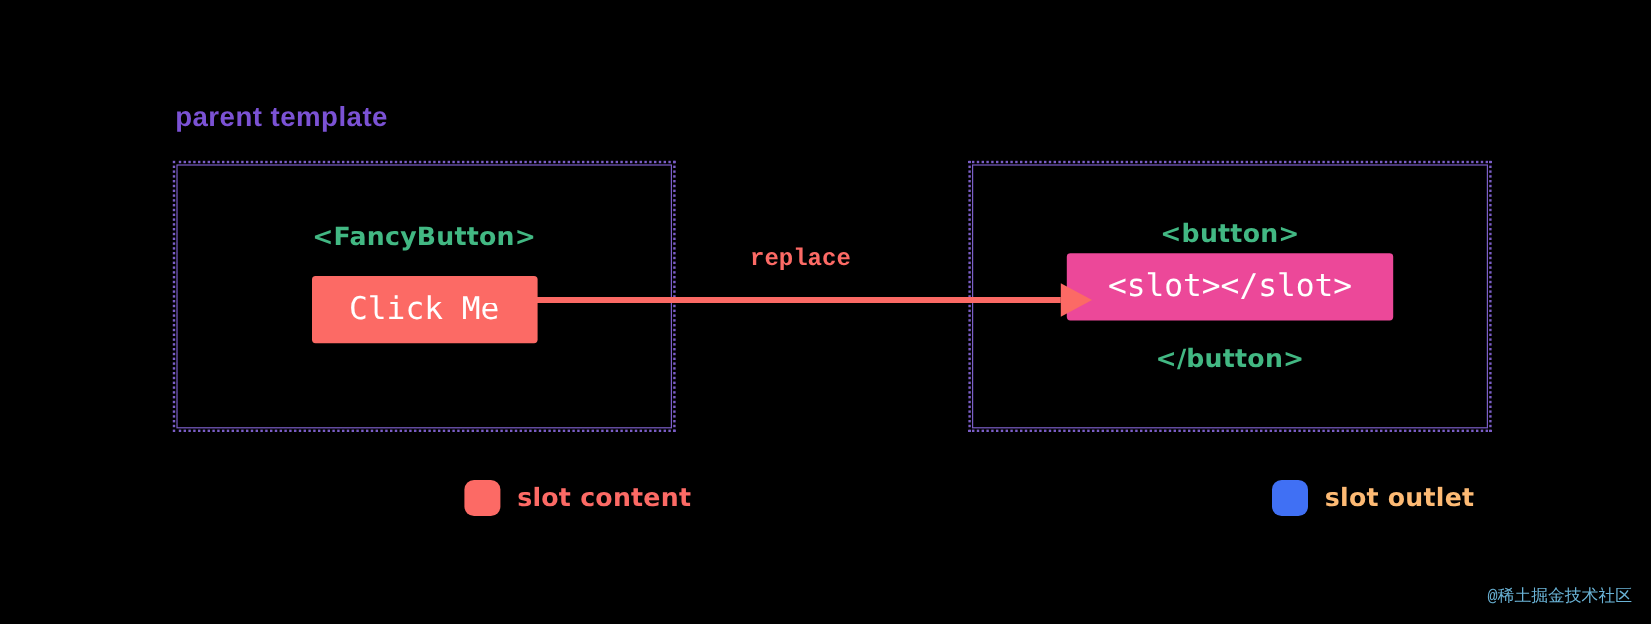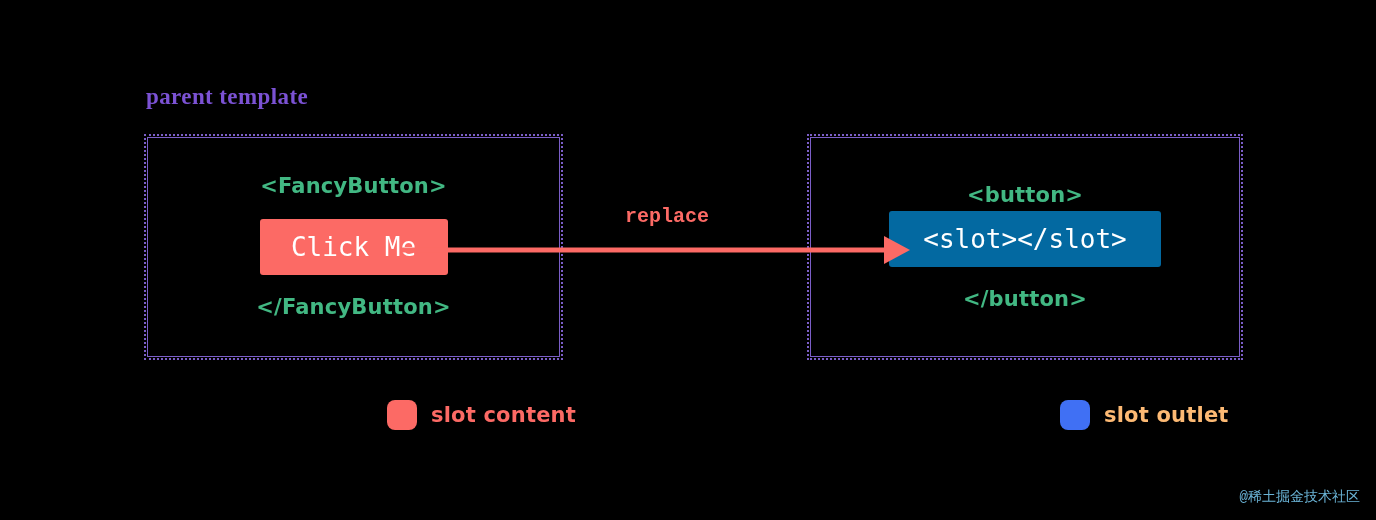--- a/index.html
+++ b/index.html
@@ -16,21 +16,21 @@
   }
 
   .stage {
     position: absolute;
     inset: 0;
   }
 
   
   .panel-title {
     position: absolute;
-    font-family: Liberation Serif, serif;
+    font-family: Liberation Sans, sans-serif;
     font-weight: 700;
     font-size: 23px;
     letter-spacing: 0.4px;
     color: #7B52D4;
     white-space: nowrap;
   }
   #title-left  { left: 146px; top: 84px; }
   #title-right { left: 810px; top: 84px; }
 
   
@@ -87,21 +87,21 @@
     box-sizing: border-box;
   }
   #chip-click {
     background: #FC6A65;
     width: 188px;
     height: 56px;
     border-radius: 3px;
     margin: 22px 0 22px 0;
   }
   #chip-slot {
-    background: #0369a1;
+    background: #ec4899;
     width: 272px;
     height: 56px;
     border-radius: 3px;
     margin: 5px 0 22px 0;
   }
 
   
   #arrow-svg {
     position: absolute;
     left: 400px;
@@ -162,21 +162,20 @@
 
 <div class="stage">
 
   <div class="panel-title" id="title-left">parent template</div>
 
 
   <div class="tpl-box" id="box-left">
     <div class="box-inner">
       <div class="code-tag">&lt;FancyButton&gt;</div>
       <div class="chip" id="chip-click">Click Me</div>
-      <div class="code-tag">&lt;/FancyButton&gt;</div>
     </div>
   </div>
 
   <div class="tpl-box" id="box-right">
     <div class="box-inner">
       <div class="code-tag">&lt;button&gt;</div>
       <div class="chip" id="chip-slot">&lt;slot&gt;&lt;/slot&gt;</div>
       <div class="code-tag">&lt;/button&gt;</div>
     </div>
   </div>

